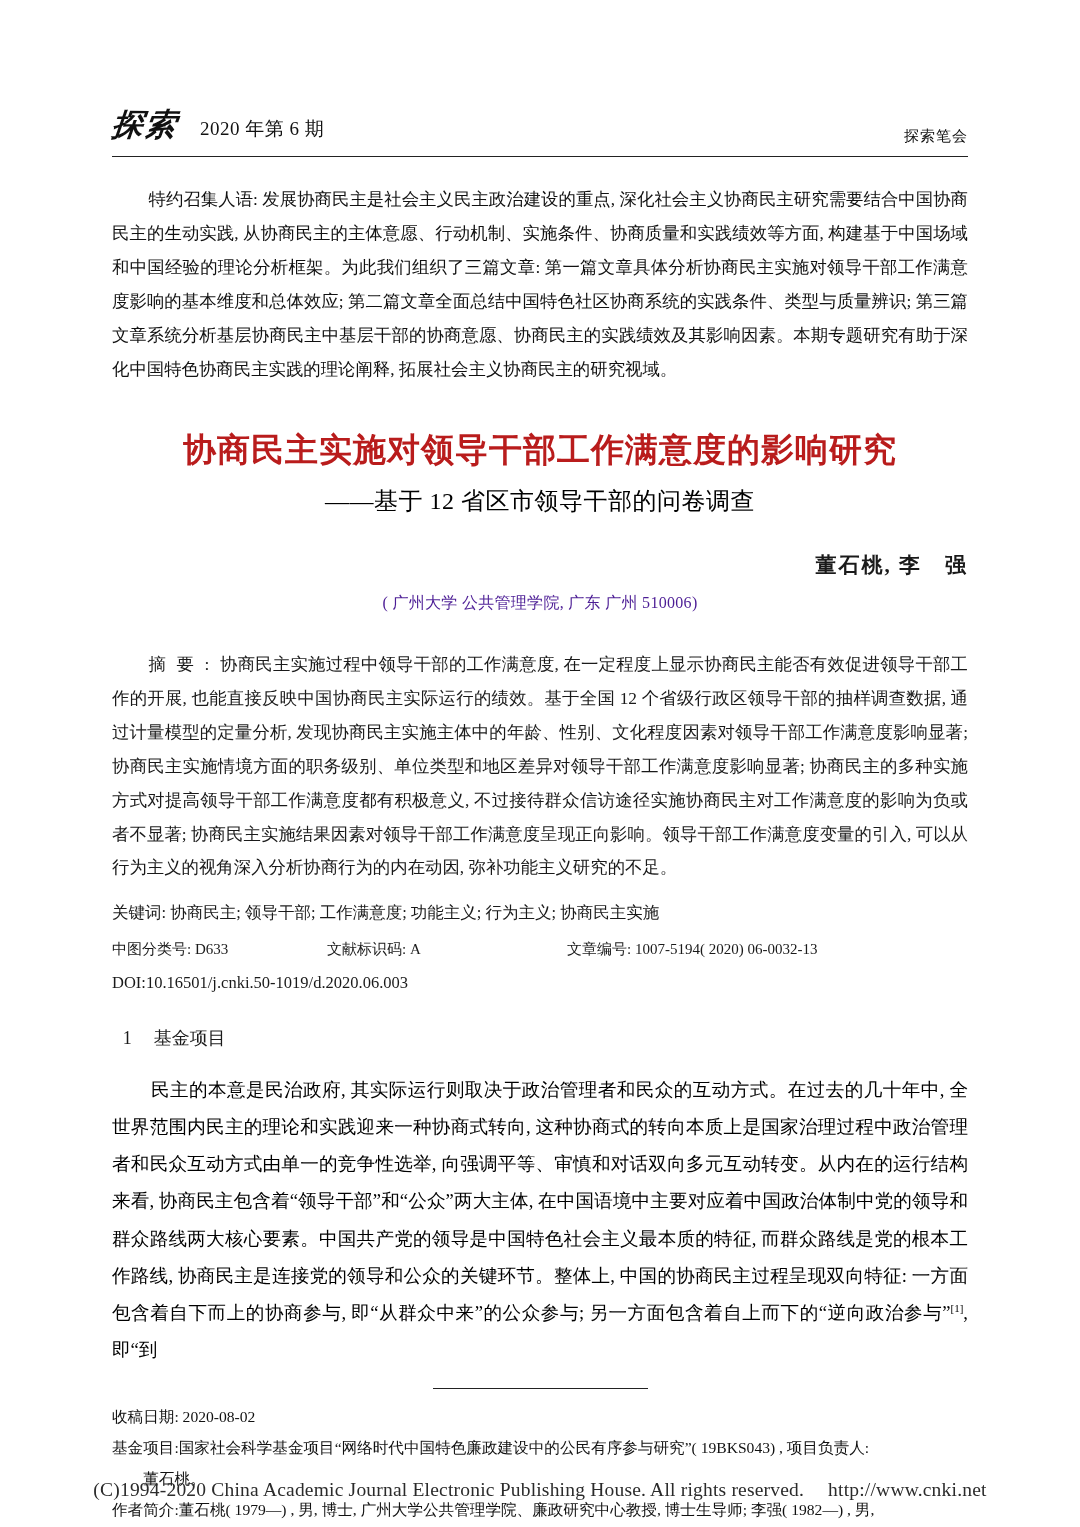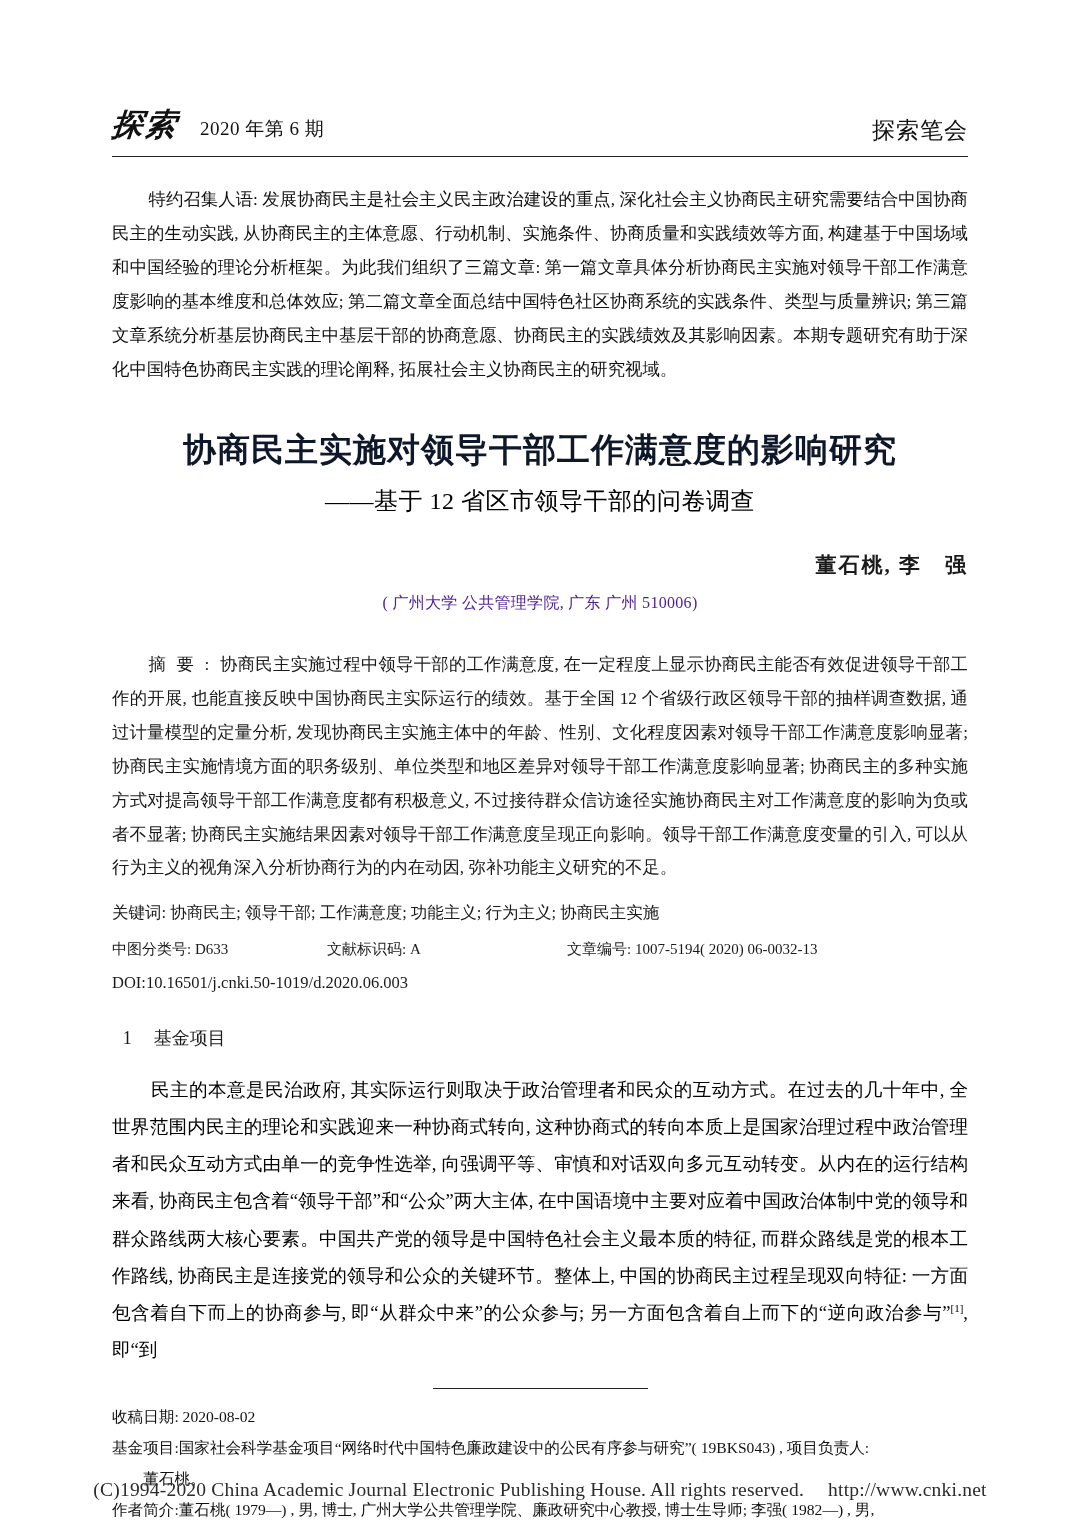--- a/index.html
+++ b/index.html
@@ -44,21 +44,21 @@
     font-style: italic;
     color: #111;
     transform: skewX(-6deg);
   }
   .issue-text {
     font-size: 19px;
     color: #111;
     letter-spacing: 0.5px;
   }
   .header-right {
-    font-size: 23px;
+    font-size: 15px;
     color: #111;
     letter-spacing: 1px;
   }
   .rule {
     border: 0;
     border-top: 1.5px solid #222;
     margin: 0 0 0 0;
   }
 
   
@@ -72,21 +72,21 @@
   }
   .intro .indent { padding-left: 2.1em; display: inline; }
 
   
   .title-main {
     margin-top: 40px;
     text-align: center;
     font-size: 33px;
     font-weight: bold;
     letter-spacing: 1px;
-    color: #0f172a;
+    color: #b91c1c;
     line-height: 1.4;
   }
   .title-sub {
     margin-top: 12px;
     text-align: center;
     font-size: 24px;
     color: #000;
     letter-spacing: 0.5px;
   }
   .authors {

